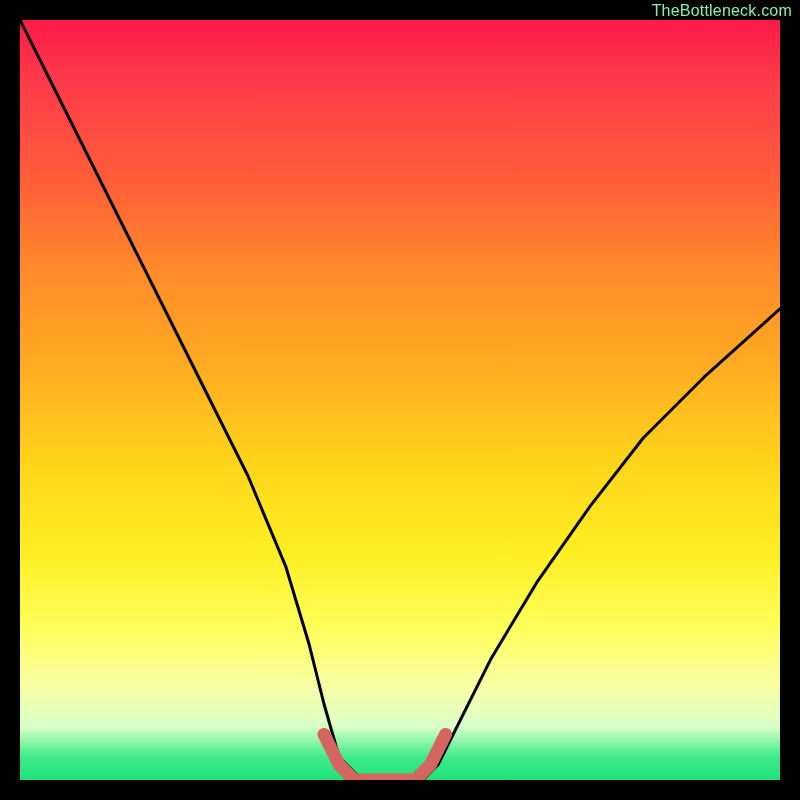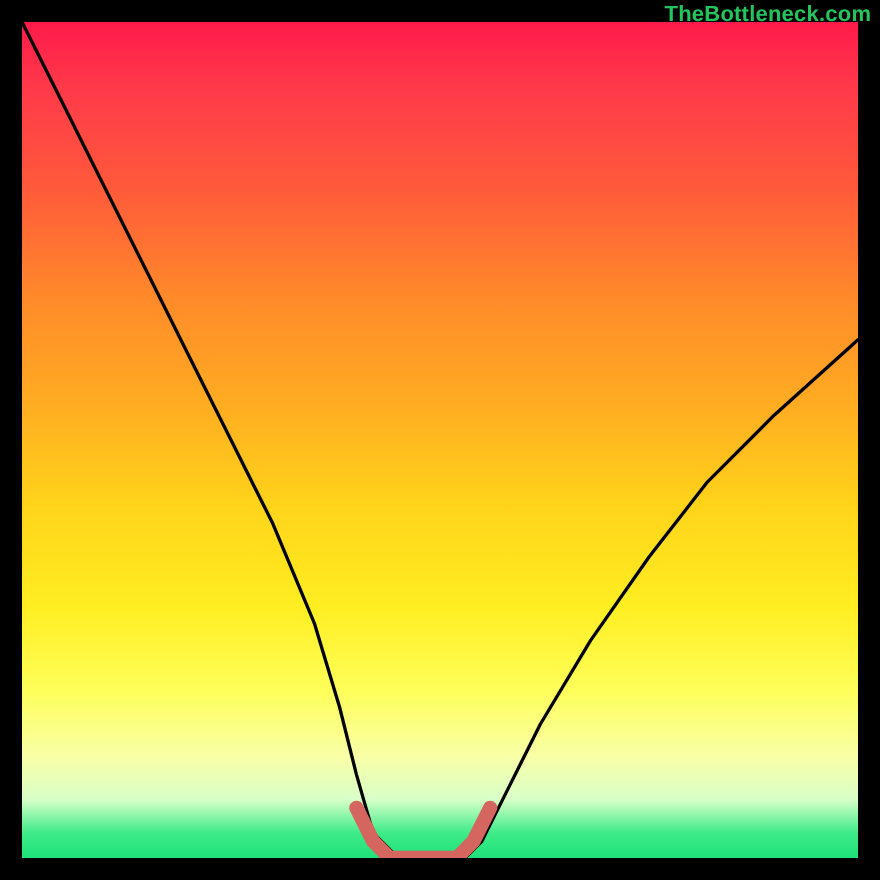--- a/index.html
+++ b/index.html
@@ -38,23 +38,23 @@
       #f8ffa8 88%,
       #d8ffc8 93%,
       #3eeb88 97%,
       #1fe27a 100%
     );
   }
   .watermark {
     position: absolute;
     top: 2px;
     right: 8px;
-    color: #22c55e;
-    font-size: 20px;
-    font-weight: 700;
+    color: #86efac;
+    font-size: 16px;
+    font-weight: 400;
     letter-spacing: 0.2px;
     user-select: none;
   }
   svg.curve {
     position: absolute;
     left: 0;
     top: 0;
     width: 760px;
     height: 760px;
   }

